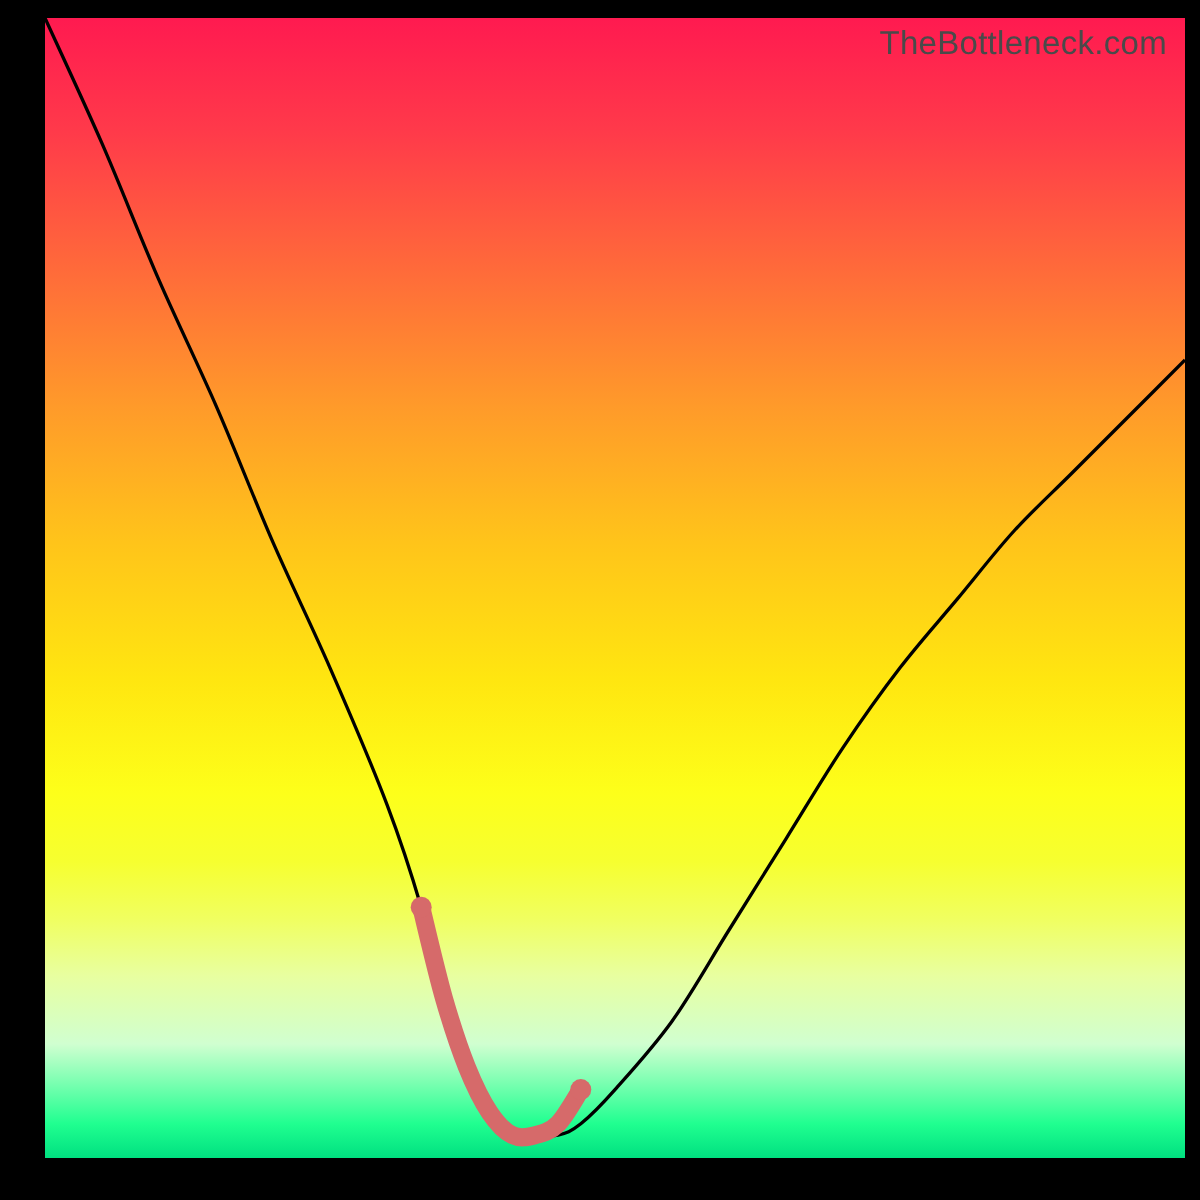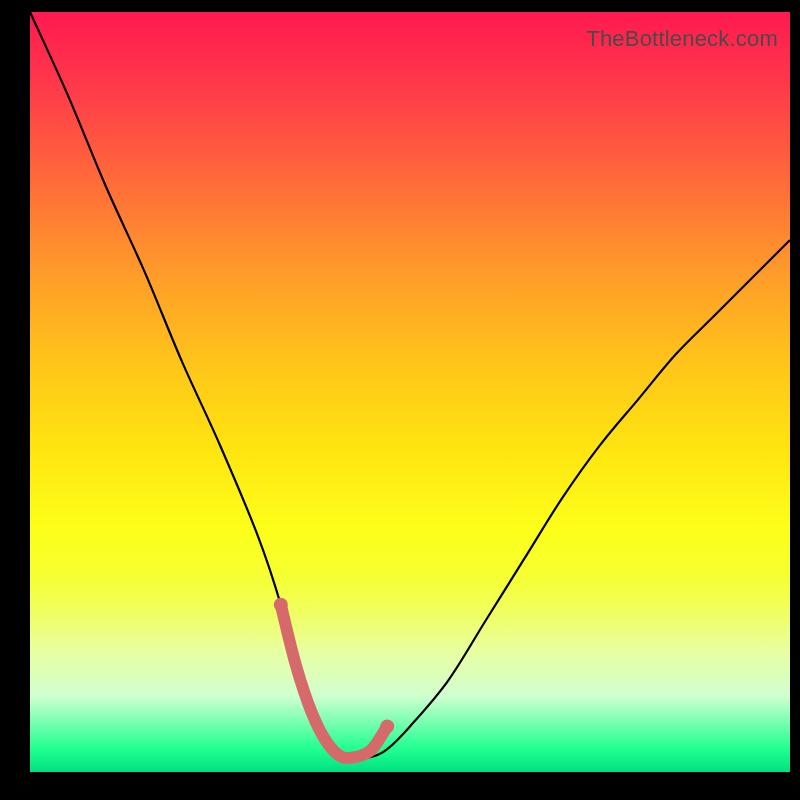--- a/index.html
+++ b/index.html
@@ -33,21 +33,21 @@
       #fdff1a 68%,
       #f6ff30 74%,
       #f0ff60 79%,
       #e8ffa0 84%,
       #d0ffd0 90%,
       #20ff90 97%,
       #00e080 100%);
   }
   .watermark {
     position: absolute;
-    top: 14px;
+    top: 4px;
     right: 12px;
     color: #4a4a4a;
     font-size: 22px;
     letter-spacing: 0.2px;
     font-weight: 500;
     user-select: none;
   }
   svg.curve {
     position: absolute;
     left: 0;

